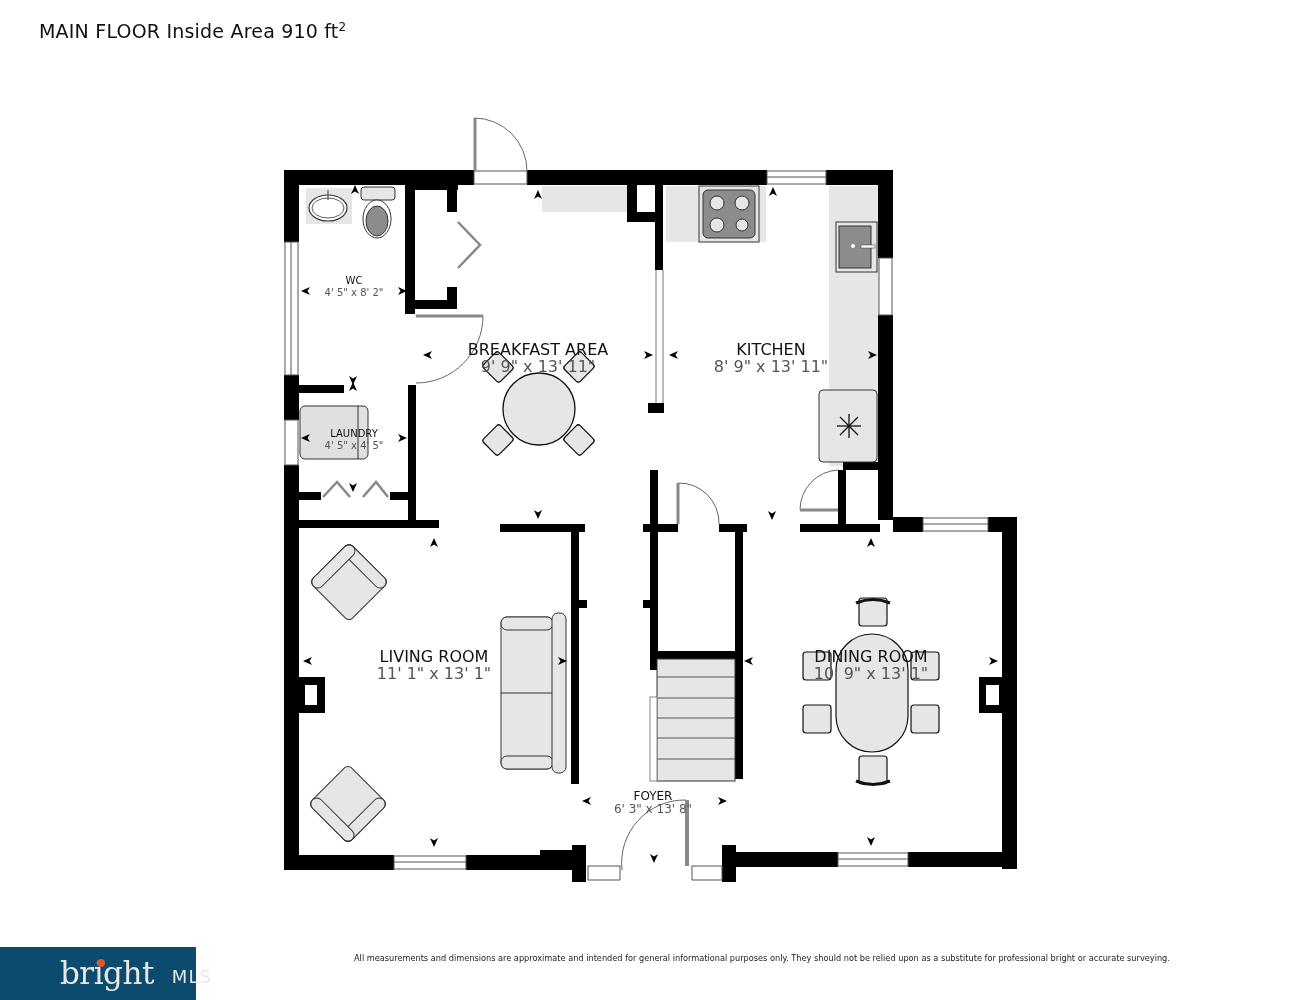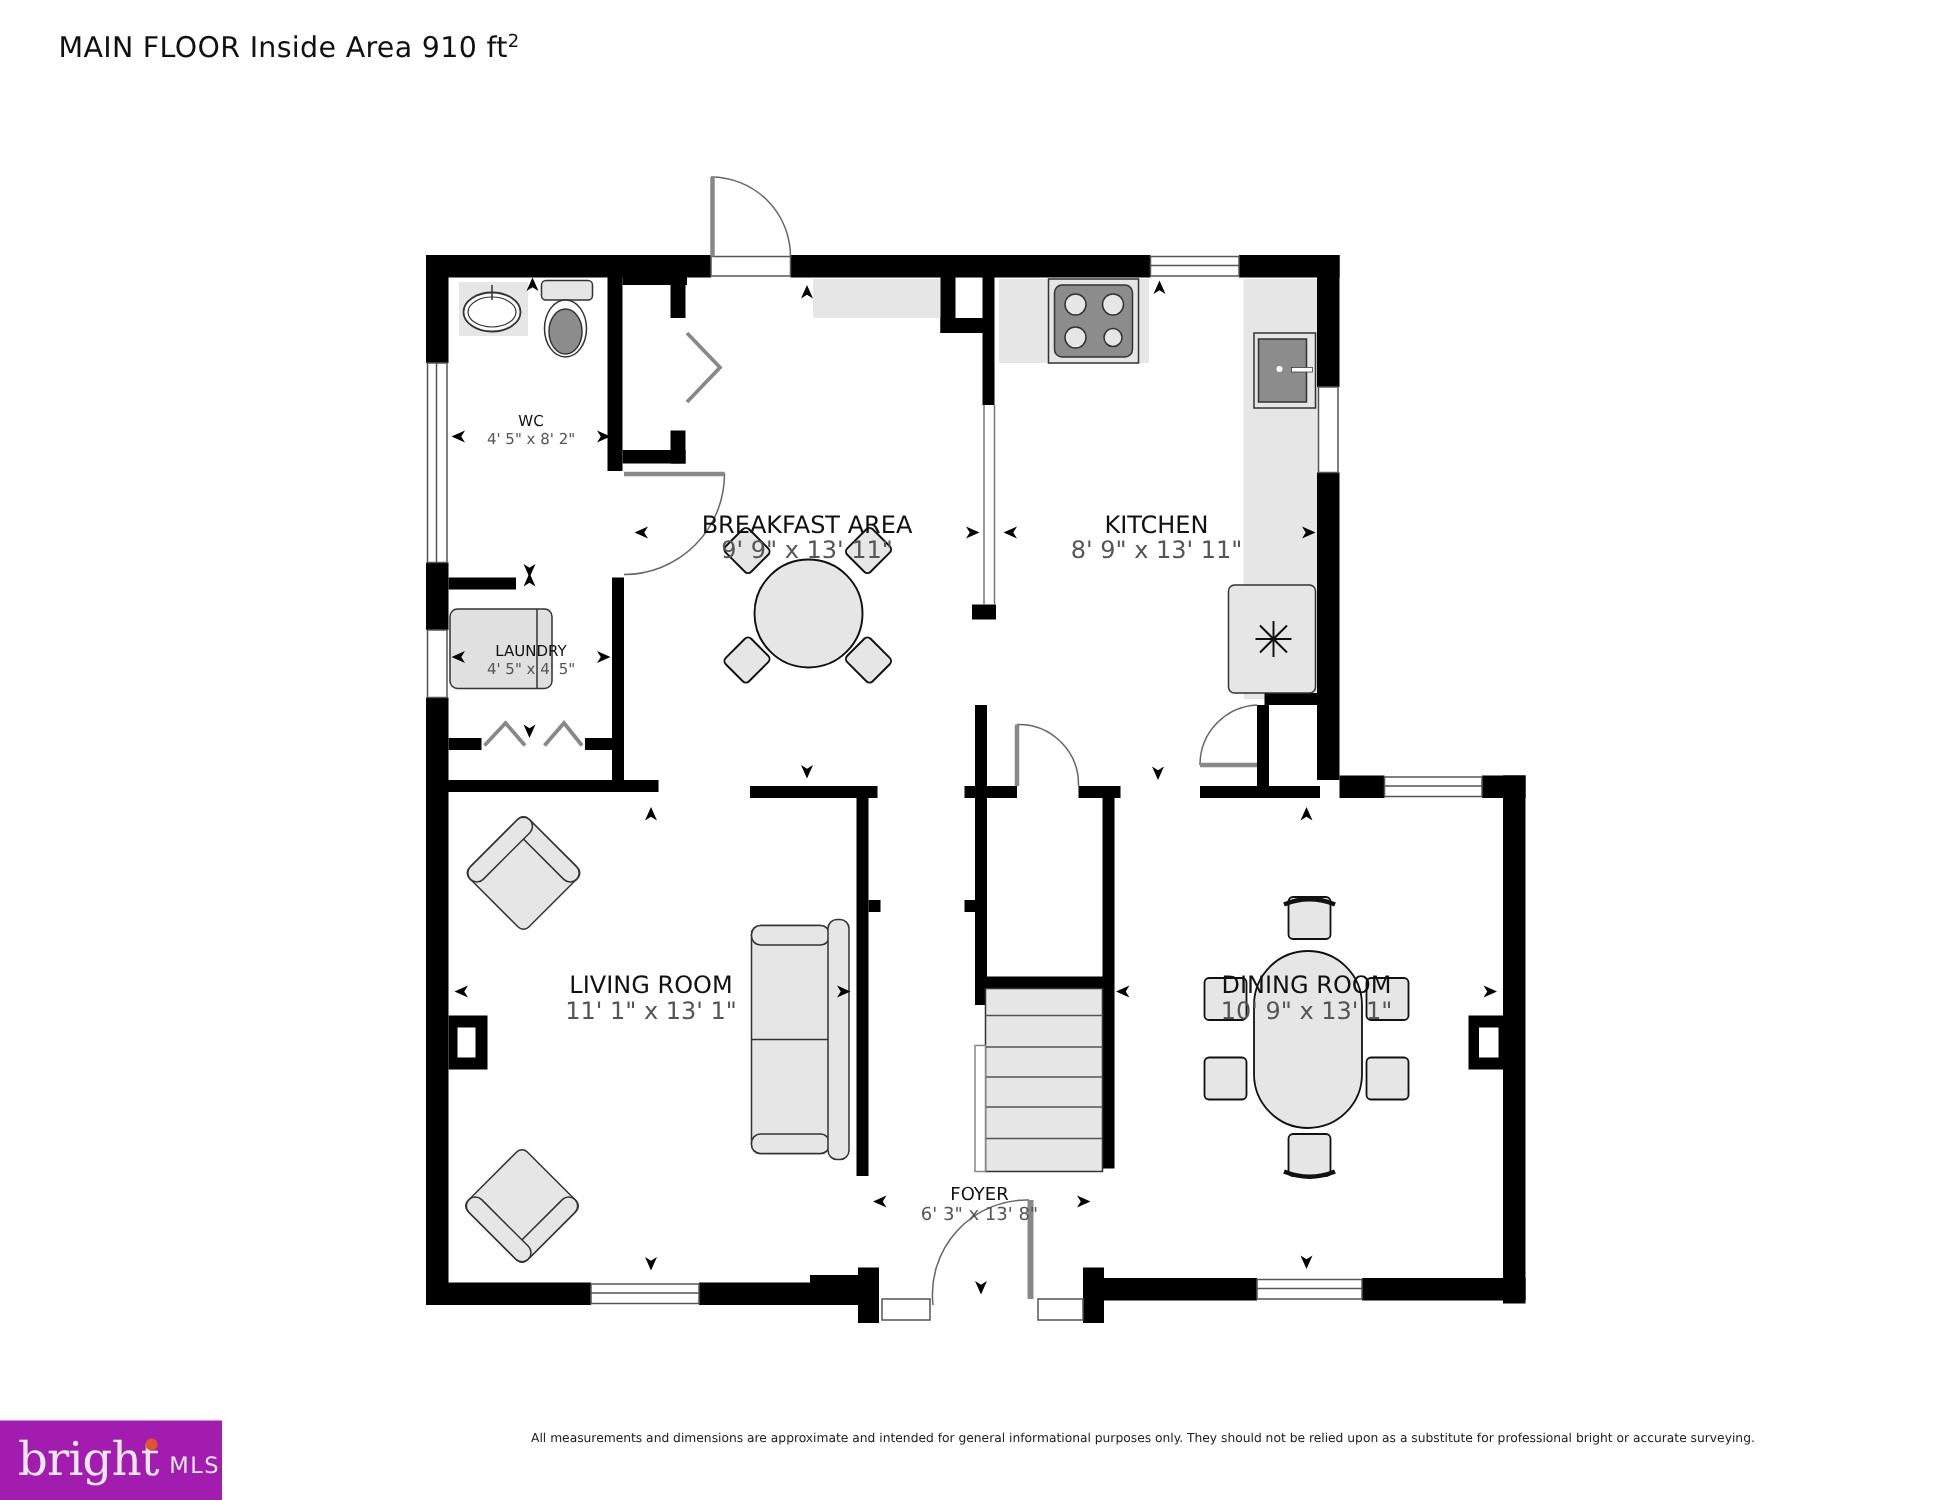--- a/index.html
+++ b/index.html
@@ -3,23 +3,23 @@
 <meta charset="utf-8">
 <style>
   html,body{margin:0;padding:0;background:#ffffff;}
   body{width:1295px;height:1000px;position:relative;overflow:hidden;font-family:"DejaVu Sans",sans-serif;}
   .title{position:absolute;left:39px;top:20px;font-size:19px;color:#111;letter-spacing:0.2px;}
   .title sup{font-size:12px;}
   svg.plan{position:absolute;left:0;top:0;}
   .room-name{font-family:"DejaVu Sans",sans-serif;fill:#111;}
   .room-dim{font-family:"DejaVu Sans",sans-serif;fill:#555;}
   .disclaimer{position:absolute;left:354px;top:953px;font-size:8.2px;color:#222;white-space:nowrap;}
-  .logo{position:absolute;left:0;top:947px;width:148px;height:53px;background:#a21caf;display:flex;align-items:center;}
+  .logo{position:absolute;left:0;top:947px;width:148px;height:53px;background:#0c4a6e;display:flex;align-items:center;padding-left:48px;}
   .logo .brand{font-family:"DejaVu Serif",serif;font-size:31px;color:#e8e8e8;margin-left:12px;letter-spacing:-0.5px;line-height:1;}
-  .logo .mls{font-family:"DejaVu Sans",sans-serif;font-size:15px;color:#e8e8e8;margin-left:7px;margin-top:6px;letter-spacing:1px;}
+  .logo .mls{font-family:"DejaVu Sans",sans-serif;font-size:18px;color:#e8e8e8;margin-left:18px;margin-top:6px;letter-spacing:1px;}
 </style>
 </head>
 <body>
 
 <div class="title"><span>MAIN FLOOR Inside Area 910 ft</span><sup>2</sup></div>
 
 <svg class="plan" width="1295" height="1000" viewBox="0 0 1295 1000">
   <defs>
     <g id="arr">
       <path d="M0,-5 L-4,4 L0,1.5 L4,4 Z" fill="#000"></path>

